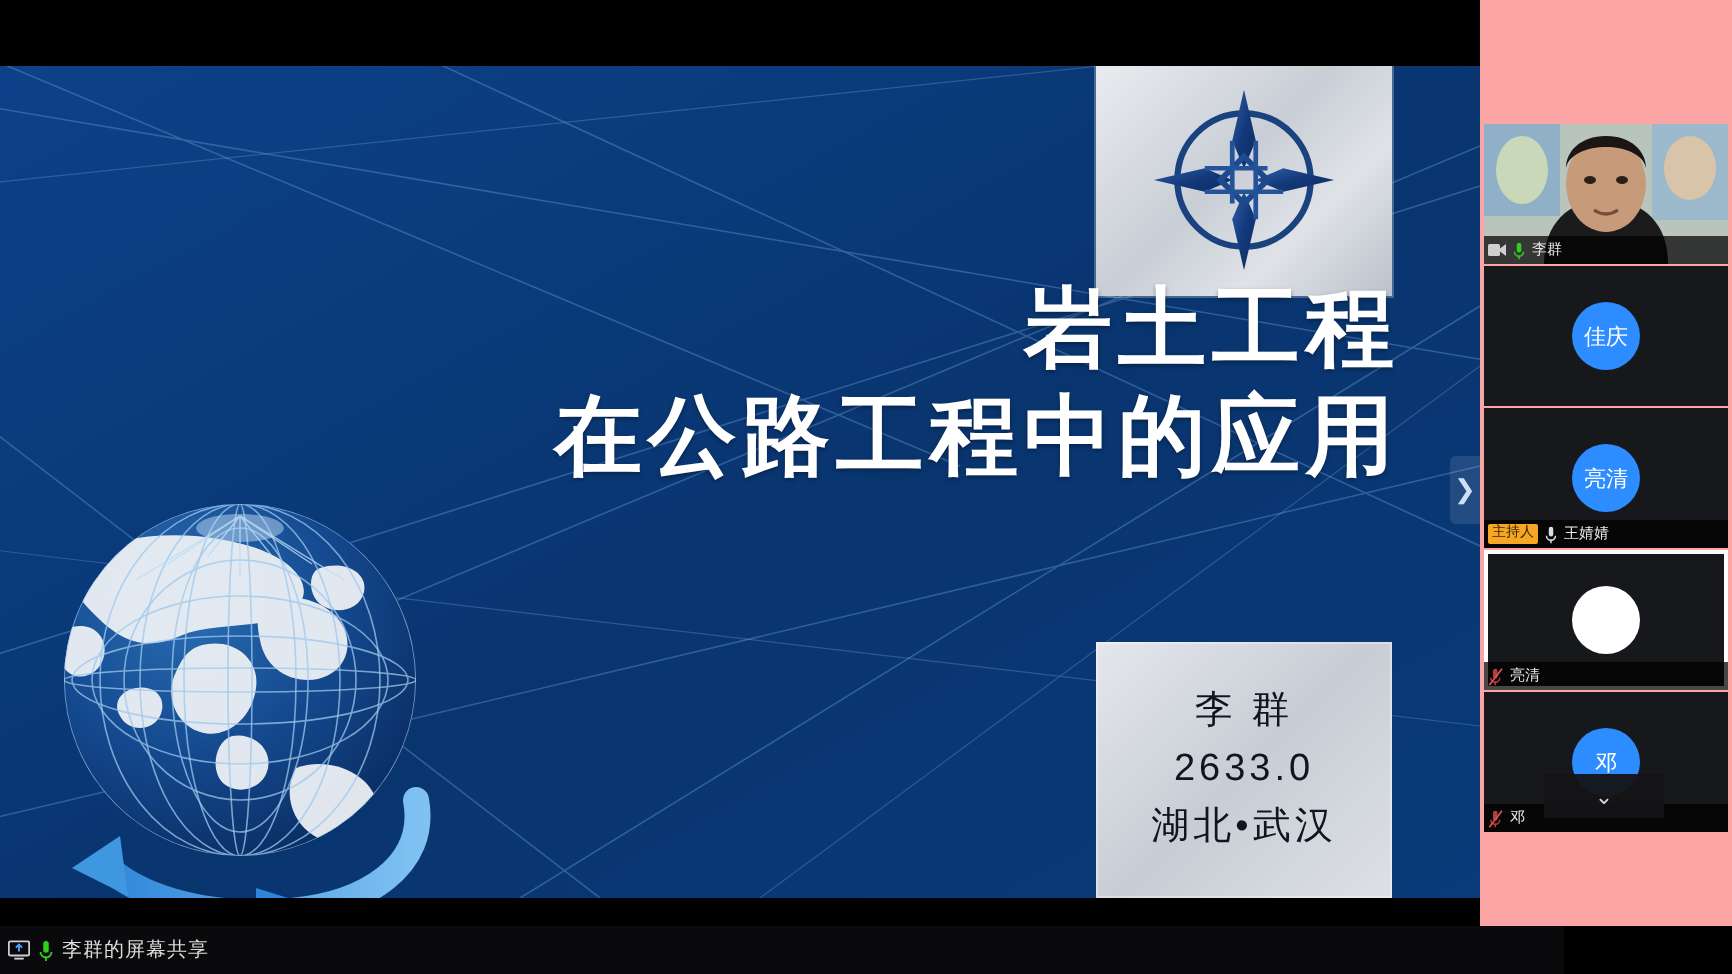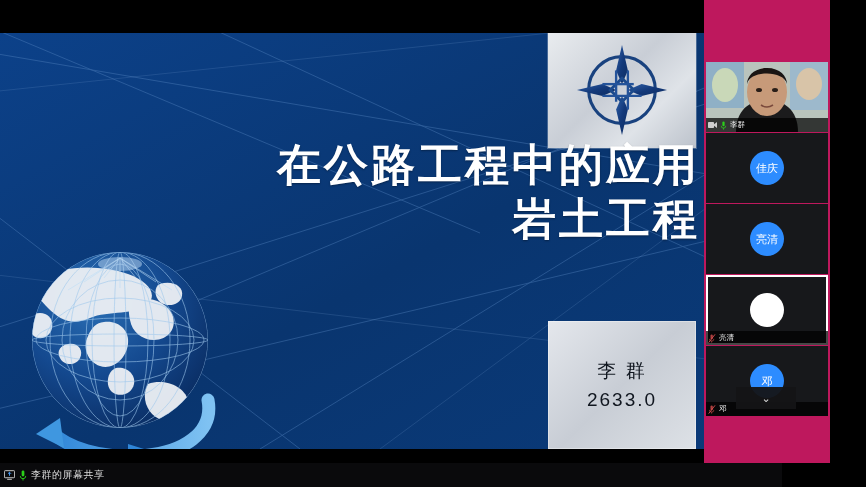--- a/index.html
+++ b/index.html
@@ -126,23 +126,23 @@
     border-radius: 3px 0 0 3px;
     color: #cfe0f5;
     font-size: 13px;
     display: flex; align-items: center; justify-content: center;
     cursor: pointer;
   }
 
   
   #participants {
     position: absolute;
-    left: 704px; top: 0;
+    left: 740px; top: 0;
     width: 126px; height: 463px;
-    background: #be185d;
+    background: #fca5a5;
     overflow: hidden;
   }
   .tile {
     position: relative;
     width: 122px;
     height: 70px;
     margin: 0 2px 1px 2px;
     background: #17181b;
     overflow: hidden;
   }
@@ -353,27 +353,28 @@
             <path d="M200 152
                      C206 184, 176 206, 130 208
                      C92 210, 60 200, 44 184" fill="none" stroke="url(#arrg)" stroke-width="13" stroke-linecap="round"></path>
             <path d="M52 170 L28 186 L56 200 Z" fill="#3f97e0"></path>
             <path d="M120 196 L152 206 L120 214 Z" fill="#2f86d8"></path>
           </g>
         </svg>
       </div>
 
       <div id="title-block">
+        <div class="title-line">岩土工程</div>
         <div class="title-line">在公路工程中的应用</div>
-        <div class="title-line">岩土工程</div>
       </div>
 
       <div id="author-panel">
         <div>李 群</div>
         <div>2633.0</div>
+        <div>湖北•武汉</div>
       </div>
 
     </div>
 
     <div id="collapse-handle">
       <span>❯</span>
     </div>
   </div>
 
   <div id="participants">
@@ -407,20 +408,29 @@
         <span class="pname">李群</span>
       </div>
     </div>
 
     <div class="tile">
       <div class="avatar">佳庆</div>
     </div>
 
     <div class="tile">
       <div class="avatar">亮清</div>
+      <div class="namebar">
+        <span class="host-badge">主持人</span>
+        <svg class="mic-ico" width="7" height="9" viewBox="0 0 8 12">
+          <rect x="2.5" y="0.5" width="3" height="6.5" rx="1.5" fill="#dddddd"></rect>
+          <path d="M1 6.5 A3 3 0 0 0 7 6.5" stroke="#dddddd" stroke-width="1" fill="none"></path>
+          <line x1="4" y1="9" x2="4" y2="11.5" stroke="#dddddd" stroke-width="1"></line>
+        </svg>
+        <span class="pname">王婧婧</span>
+      </div>
     </div>
 
     <div class="tile active">
       <div class="avatar white"></div>
       <div class="namebar">
         <svg class="mic-ico" width="8" height="9" viewBox="0 0 10 12">
           <rect x="3" y="0.5" width="3" height="6.5" rx="1.5" fill="#b04040"></rect>
           <path d="M1.5 6.5 A3 3 0 0 0 7.5 6.5" stroke="#b04040" stroke-width="1" fill="none"></path>
           <line x1="4.5" y1="9" x2="4.5" y2="11.5" stroke="#b04040" stroke-width="1"></line>
           <line x1="0.5" y1="11.5" x2="9" y2="0.5" stroke="#e05050" stroke-width="1.2"></line>

